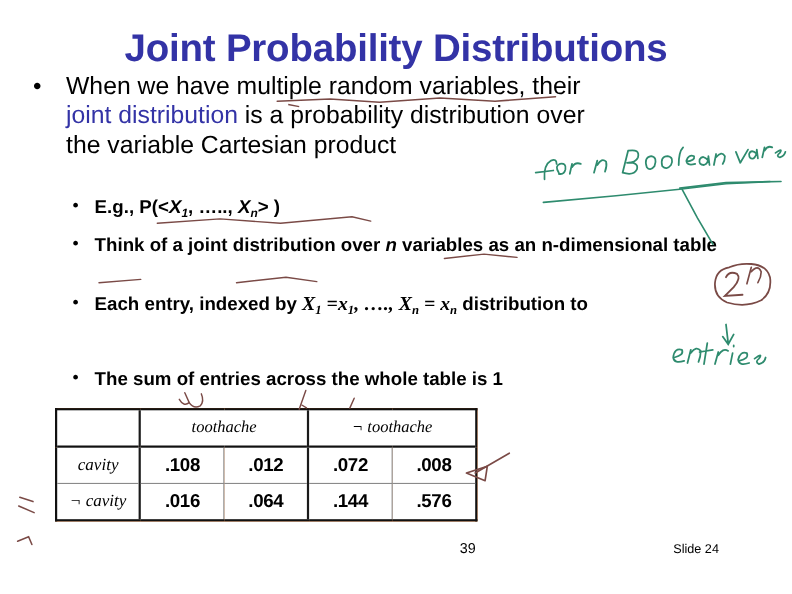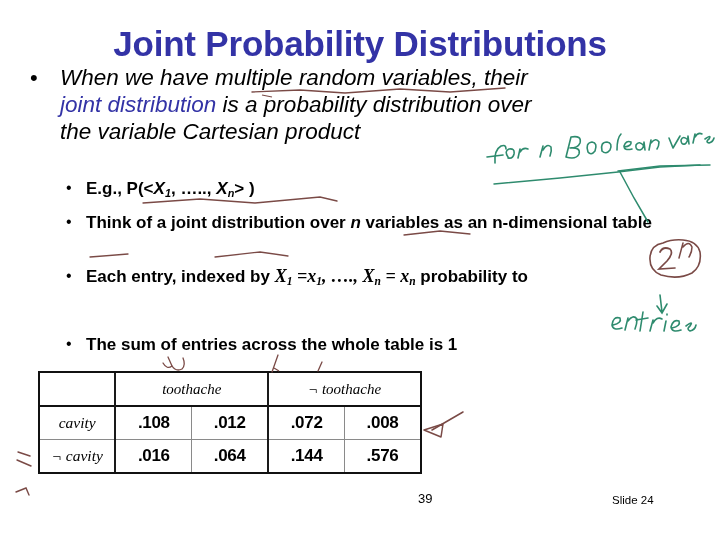--- a/index.html
+++ b/index.html
@@ -49,21 +49,20 @@
   #main-bullet .bdot {
     position: absolute;
     left: 6px;
     top: 0px;
     font-size: 22px;
     line-height: 27px;
   }
   #main-bullet .btext {
     display: block;
     margin-left: 36px;
-    font-style: italic;
   }
   .blue { color: #3333a6; }
 
   
   .sub {
     position: absolute;
     left: 66px;
     width: 600px;
     font-size: 17px;
     line-height: 21px;
@@ -92,21 +91,21 @@
   .mi { font-style: italic; }
   sub {
     font-size: 0.64em;
     font-style: italic;
     vertical-align: -0.28em;
   }
 
   
   #jtable {
     position: absolute;
-    left: 38px;
+    left: 50px;
     top: 371px;
     width: 384px;
     border-collapse: collapse;
     font-family: "Liberation Serif", serif;
     background: #f97316;
     table-layout: fixed;
   }
   #jtable td {
     border: 1px solid #8a8a8a;
     text-align: center;
@@ -179,21 +178,21 @@
     <span class="stext"><span>E.g., P(&lt;</span><span class="mi">X</span><sub>1</sub><span>, ….., </span><span class="mi">X</span><sub>n</sub><span>&gt; )</span></span>
   </div>
 
   <div class="sub" id="sub2">
     <span class="sdot">•</span>
     <span class="stext"><span>Think of a joint distribution over </span><span class="mi">n</span><span> variables as an n-dimensional table</span></span>
   </div>
 
   <div class="sub" id="sub3">
     <span class="sdot">•</span>
-    <span class="stext"><span>Each entry, indexed by </span><span class="mathser"><span class="mi">X</span><sub>1</sub> =<span class="mi">x</span><sub>1</sub>, …., <span class="mi">X</span><sub>n</sub> = <span class="mi">x</span><sub>n</sub></span><span>  probability to</span><br>
+    <span class="stext"><span>Each entry, indexed by </span><span class="mathser"><span class="mi">X</span><sub>1</sub> =<span class="mi">x</span><sub>1</sub>, …., <span class="mi">X</span><sub>n</sub> = <span class="mi">x</span><sub>n</sub></span><span>  distribution to</span><br>
     </span>
   </div>
 
   <div class="sub" id="sub4">
     <span class="sdot">•</span>
     <span class="stext">The sum of entries across the whole table is 1</span>
   </div>
 
   <table id="jtable">
     <tbody>

